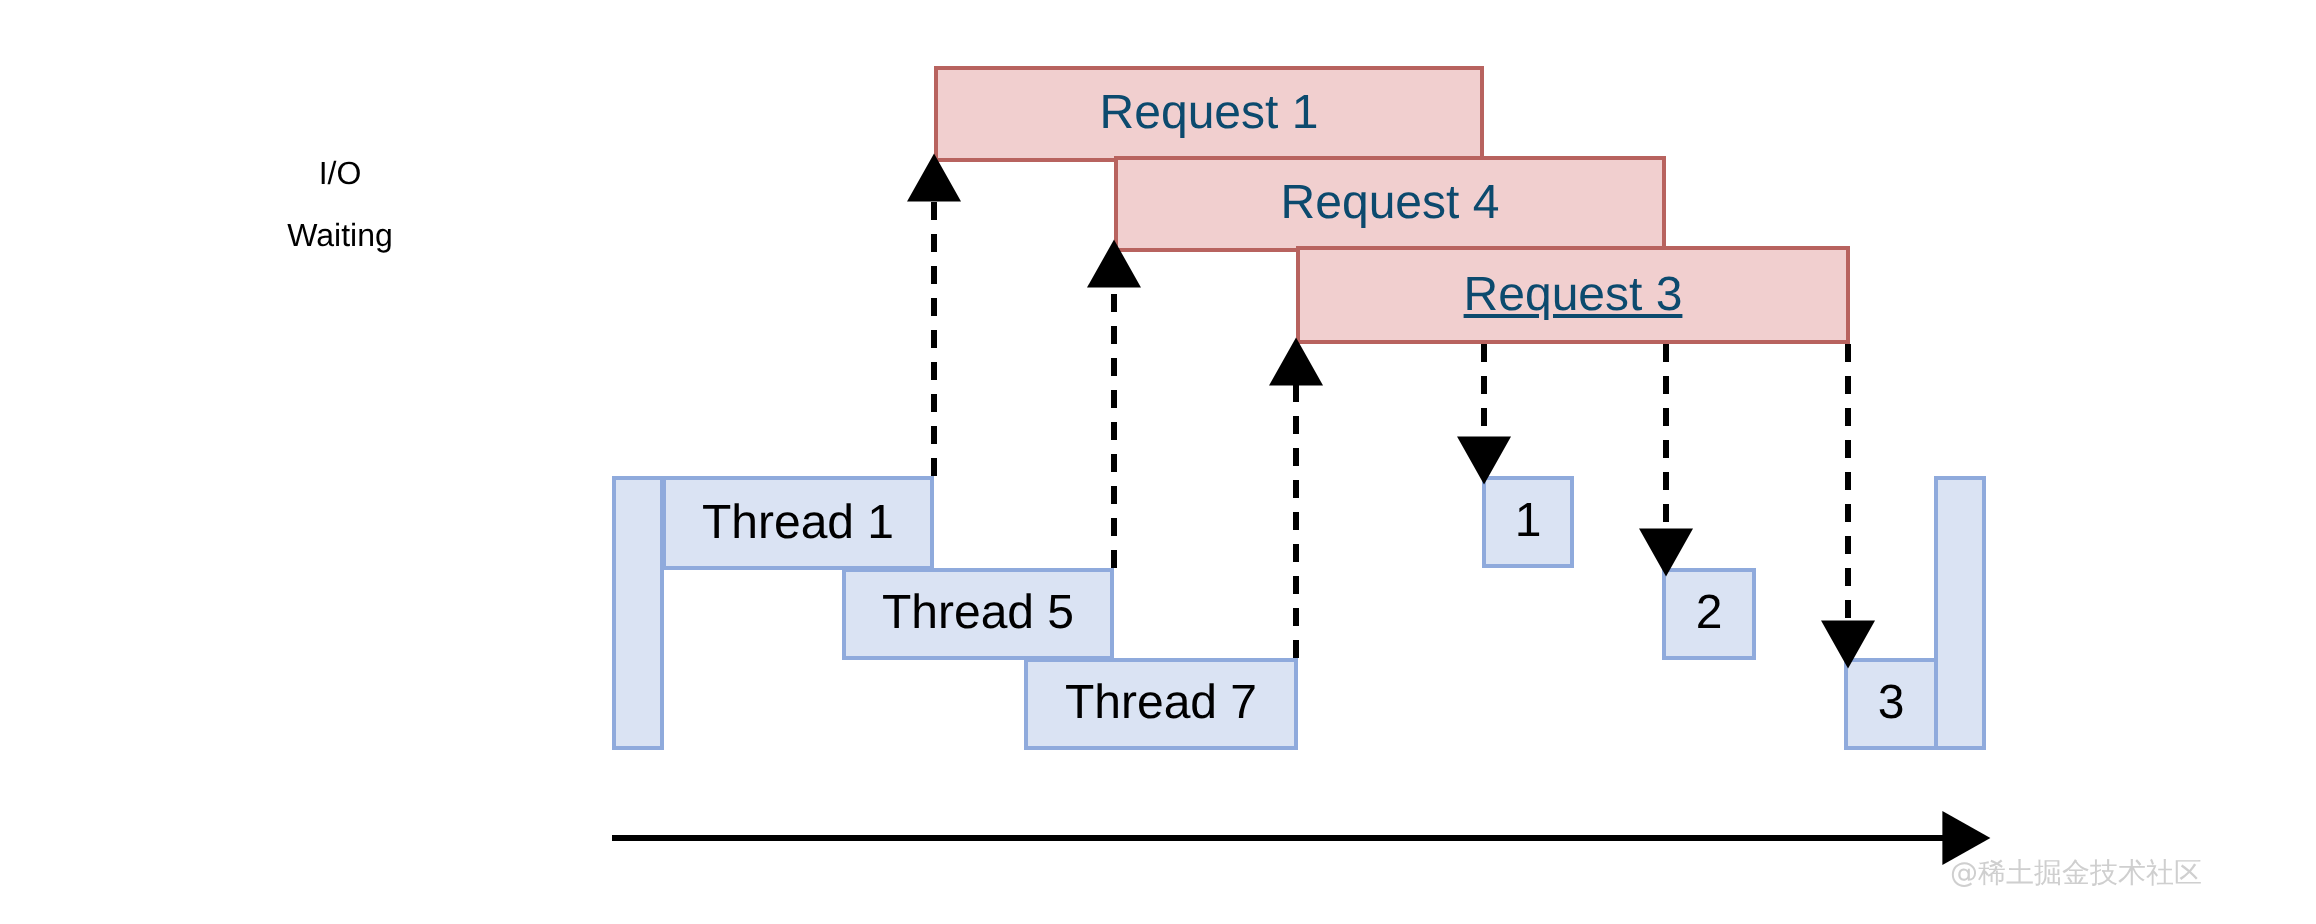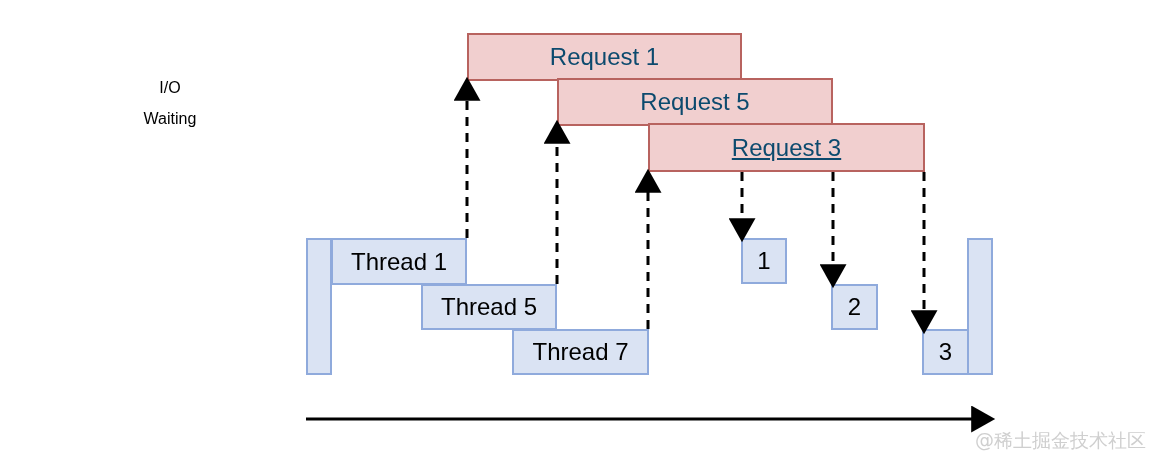--- a/index.html
+++ b/index.html
@@ -90,38 +90,38 @@
     width: 88px;
     text-align: center;
     font-size: 24px;
     background: #ffffff;
     color: #000000;
   }
   #watermark {
     position: absolute;
     left: 975px;
     top: 428px;
-    font-size: 19px;
+    font-size: 14px;
     color: #cfcfcf;
     font-family: "DejaVu Sans", sans-serif;
     white-space: nowrap;
   }
 </style>
 </head>
 <body>
 
 <div id="canvas">
 
   <div class="row-label" id="label-io">I/O
 Waiting</div>
 
 
   <div class="req-box" style="left:467px; top:33px; width:275px; height:48px;">Request 1</div>
 
-  <div class="req-box" style="left:557px; top:78px; width:276px; height:48px;">Request 5</div>
+  <div class="req-box" style="left:557px; top:78px; width:276px; height:48px;">Request 4</div>
 
   <div class="req-box" style="left:648px; top:123px; width:277px; height:49px;text-decoration:underline;">Request 3</div>
 
   <div class="bar-box" style="left:306px; top:238px; width:26px; height:137px;"></div>
 
   <div class="thr-box" style="left:331px; top:238px; width:136px; height:47px;">Thread 1</div>
 
   <div class="thr-box" style="left:421px; top:284px; width:136px; height:46px;">Thread 5</div>
 
   <div class="thr-box" style="left:512px; top:329px; width:137px; height:46px;">Thread 7</div>

